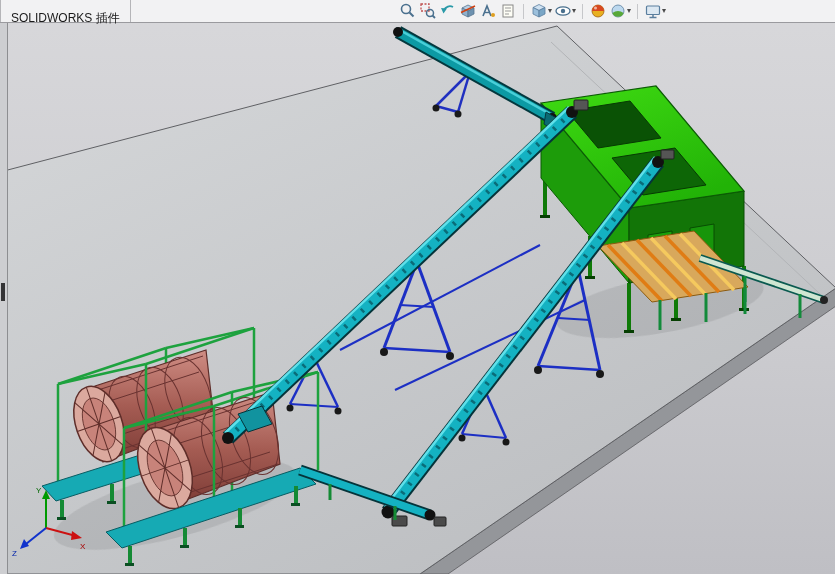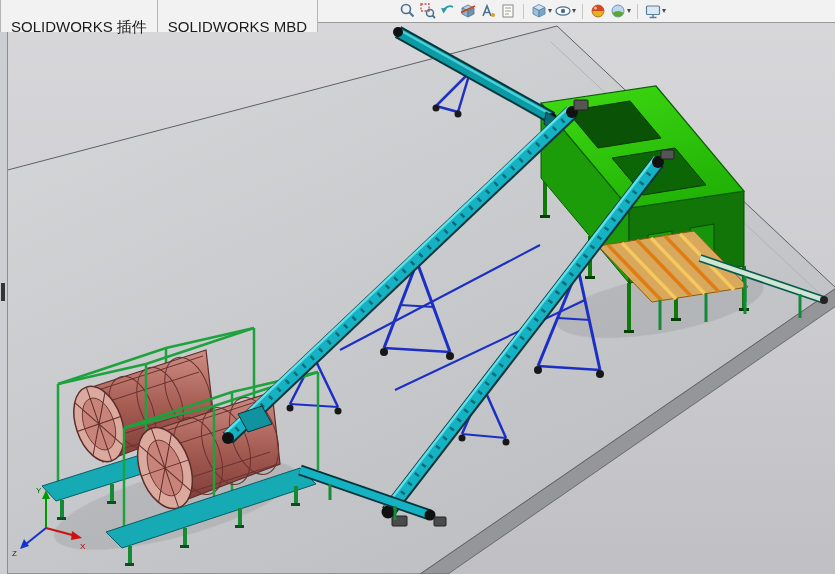--- a/index.html
+++ b/index.html
@@ -1,20 +1,20 @@
 <!DOCTYPE html>
 <html><head>
 <meta charset="utf-8">
 <style>
   html,body{margin:0;padding:0;background:#b9b9bd;}
   #root{position:relative;width:835px;height:574px;overflow:hidden;font-family:"Liberation Sans","DejaVu Sans",sans-serif;background:#cfcfd3;}
   
   .topbar{position:absolute;top:0;left:0;right:0;height:22px;background:#f2f2f3;border-bottom:1px solid #9a9a9e;z-index:5;display:flex;align-items:stretch;}
   .tabs{display:flex;align-items:stretch;}
-  .tab{padding:16px 10px;font-size:15px;line-height:21px;color:#1a1a1a;border-right:1px solid #b5b5b8;white-space:nowrap;cursor:default;background:#f2f2f3;}
+  .tab{padding:8px 10px;font-size:12px;line-height:21px;color:#1a1a1a;border-right:1px solid #b5b5b8;white-space:nowrap;cursor:default;background:#f2f2f3;}
   .tab:first-child{border-left:1px solid #b5b5b8;}
   .icon-strip{position:absolute;left:398px;top:0;height:22px;display:flex;align-items:center;}
   .icon-slot{width:20px;height:20px;display:flex;align-items:center;justify-content:center;}
   .dd{font-size:8px;color:#4a4a4a;margin:0 1px 0 -1px;line-height:20px;}
   .sep{width:1px;height:15px;background:#c6c7ca;margin:0 5px;}
   
   .main{position:absolute;top:0;left:0;width:835px;height:574px;}
   svg.scene{position:absolute;top:0;left:0;}
   .left-strip{position:absolute;top:22px;left:0;bottom:0;width:7px;background:#cdced1;border-right:1px solid #8d8e91;z-index:4;}
   .splitter{position:absolute;top:261px;left:1px;width:4px;height:18px;background:#343436;}
@@ -305,21 +305,20 @@
     </svg>
 
     <div class="left-strip">
       <div class="splitter"></div>
     </div>
   </div>
 
   <div class="topbar">
     <div class="tabs">
       <div class="tab">SOLIDWORKS 插件</div>
-      <div class="tab">SOLIDWORKS MBD</div>
     </div>
 
     <div class="icon-strip">
       <span class="icon-slot">
         <svg width="18" height="18">
             <circle cx="7" cy="7" r="4.5" fill="none" stroke="#4a708e" stroke-width="1.6"></circle>
             <line x1="10.5" y1="10.5" x2="14.5" y2="14.5" stroke="#4a708e" stroke-width="2"></line>
           </svg>
       </span>
       <span class="icon-slot">

